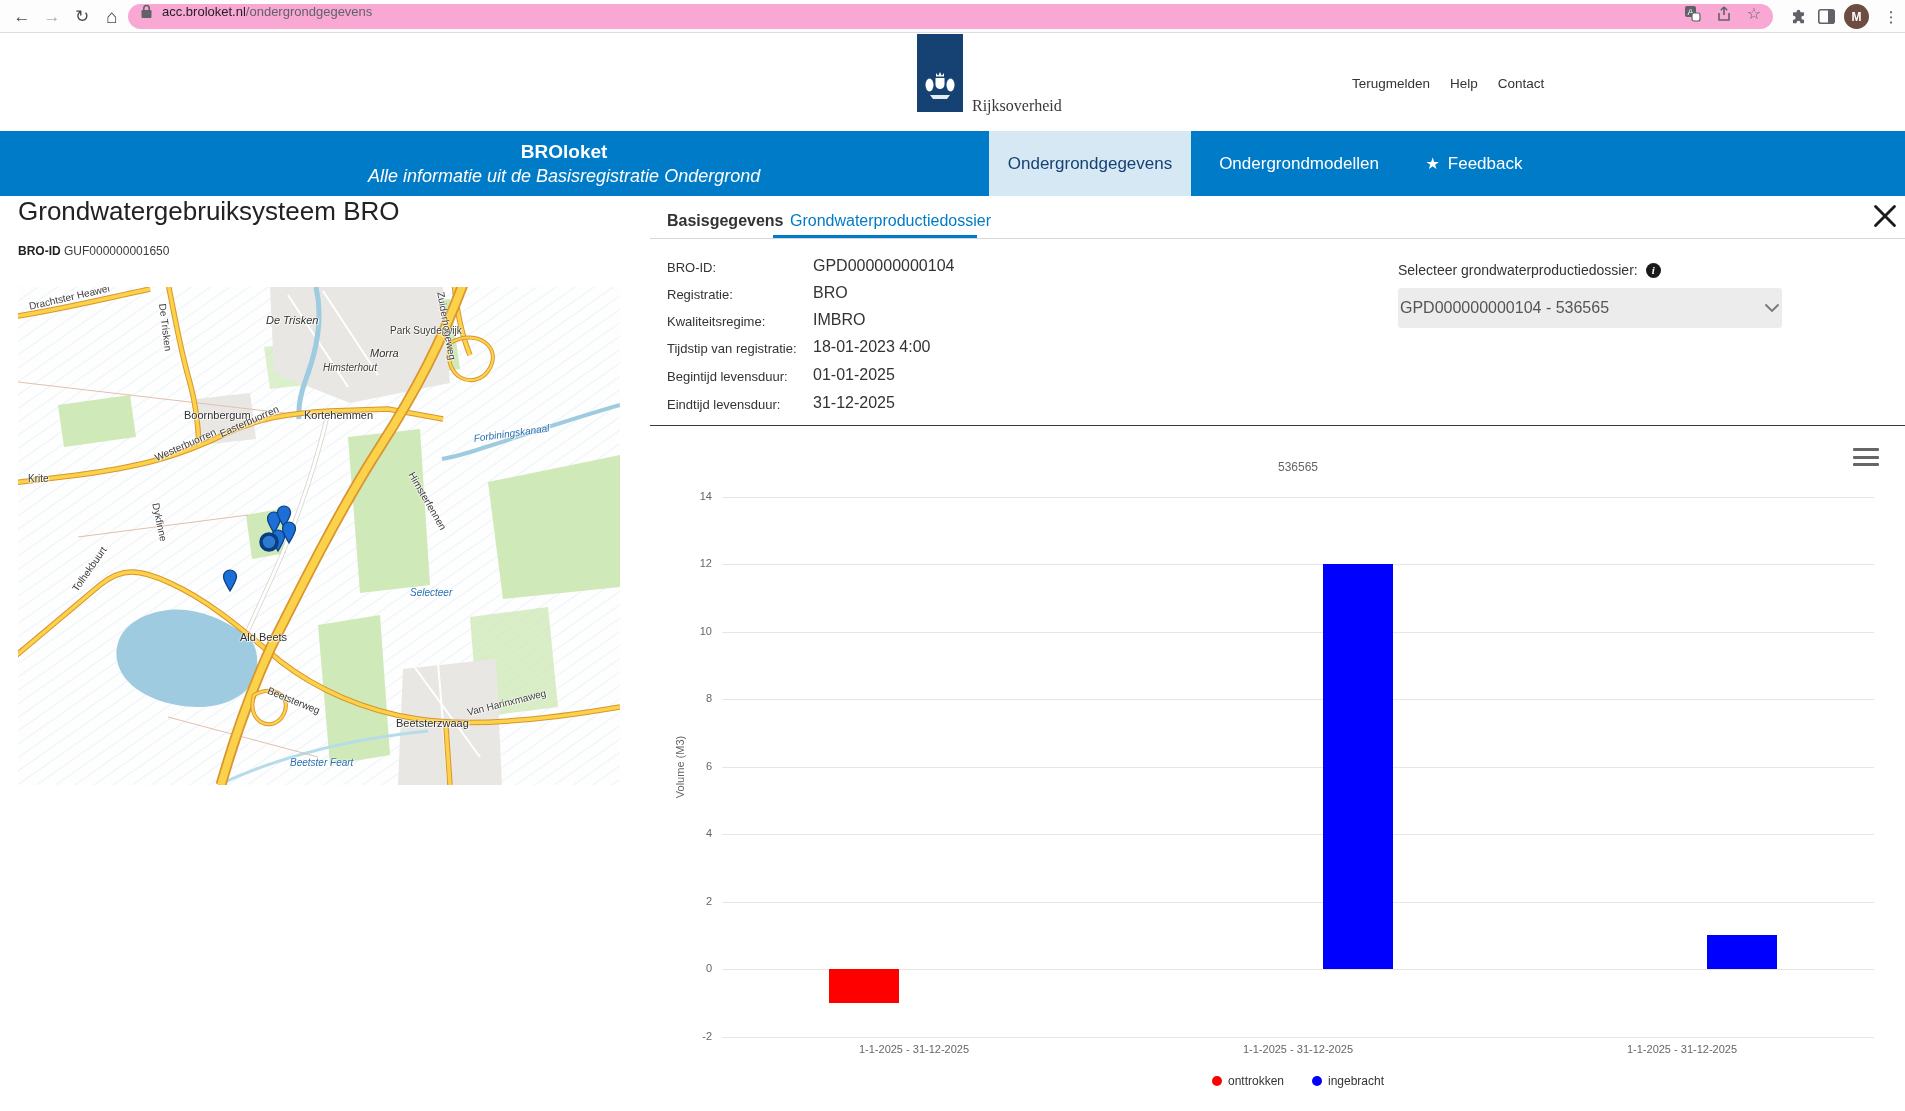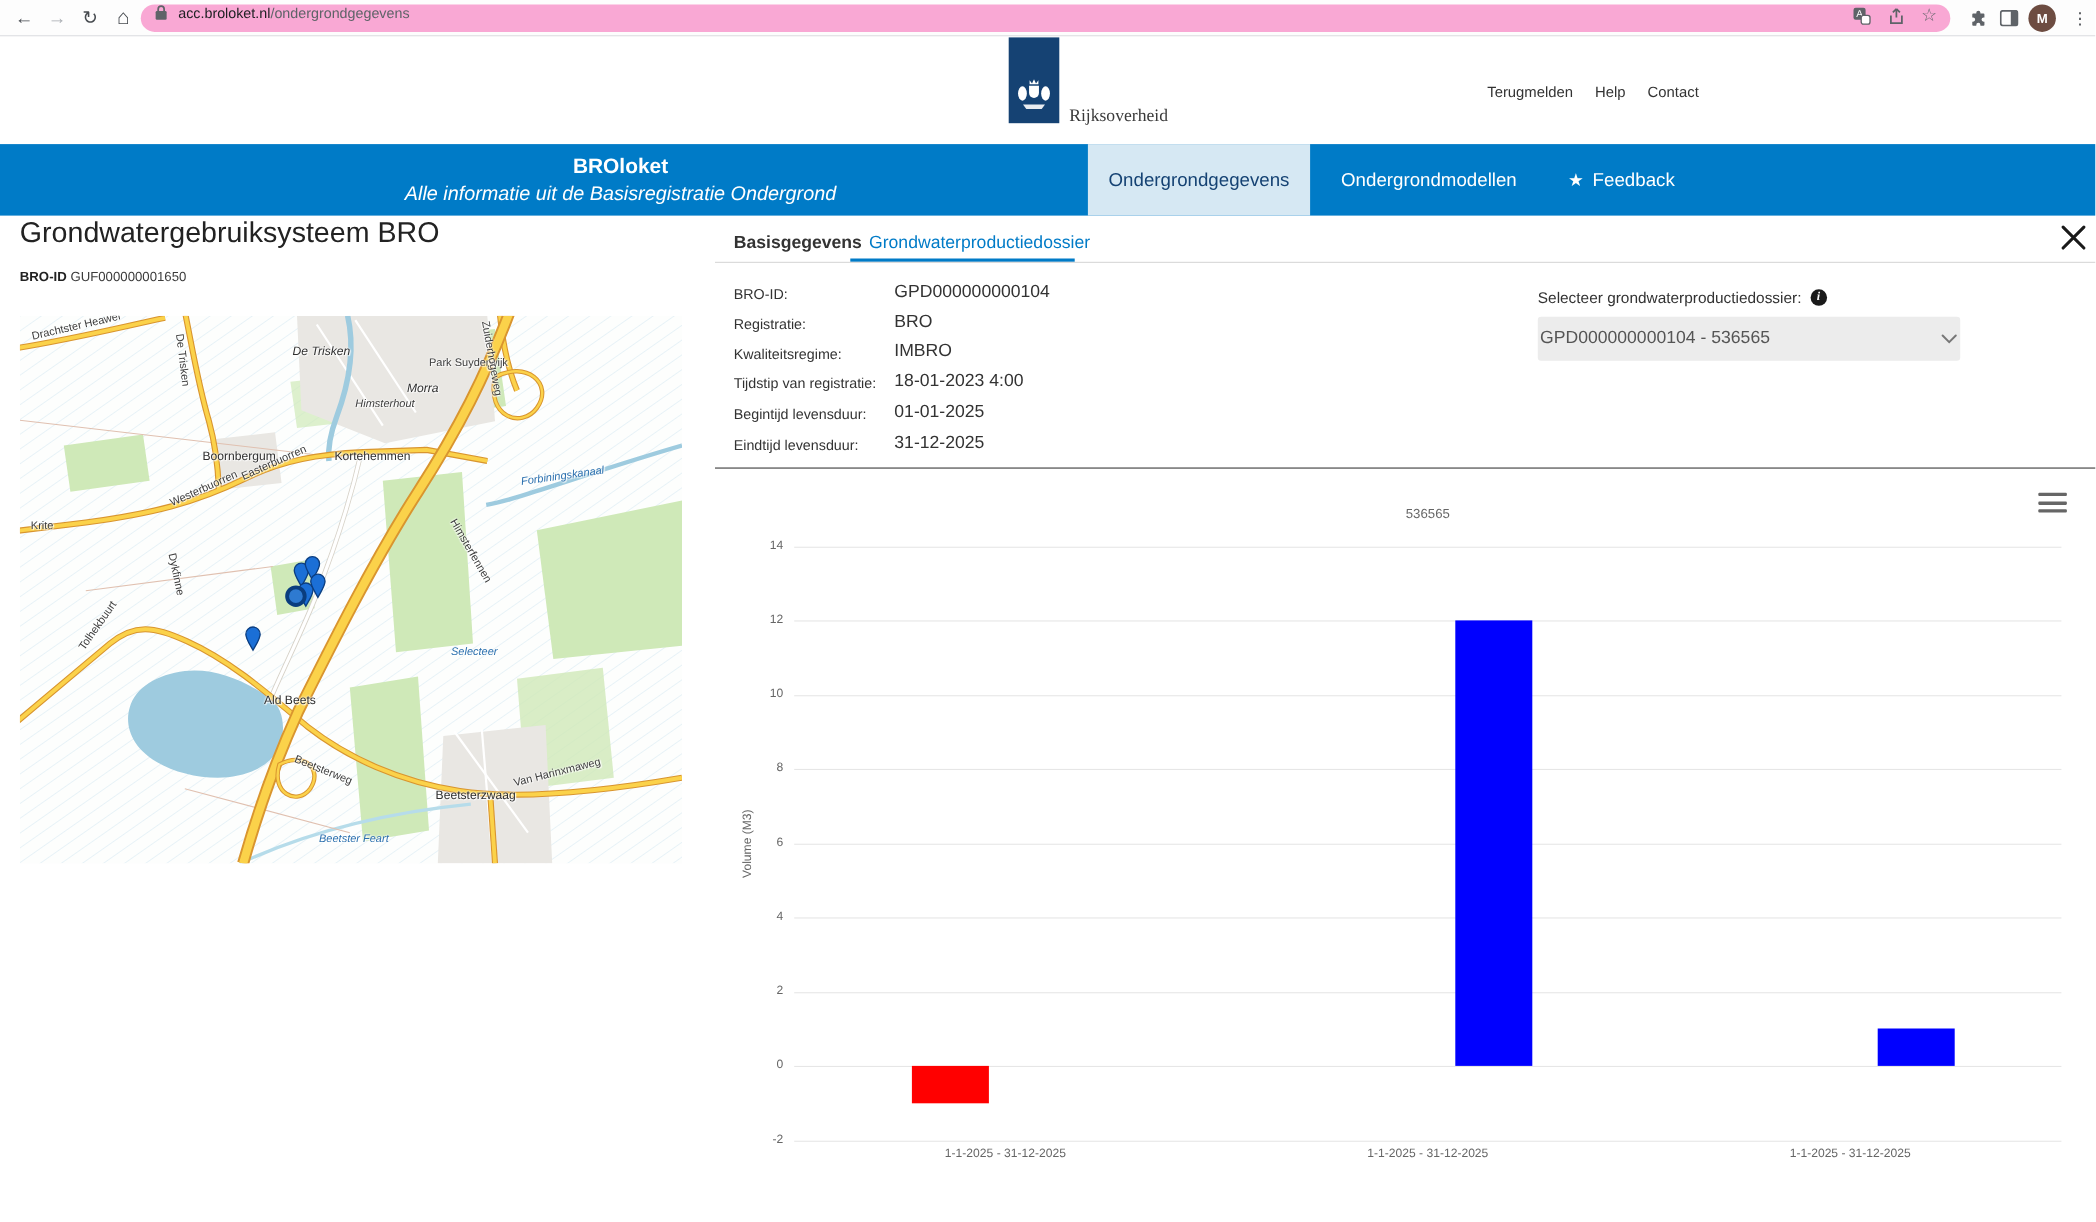--- a/index.html
+++ b/index.html
@@ -345,20 +345,30 @@
     <div class="divider"></div>
 
     <div id="chart-region">
       <div class="ch-sub">536565</div>
       <div class="ch-menu">
           <i></i>
           <i></i>
           <i></i>
         </div>
       <div class="ch-ylabel">Volume (M3)</div>
+      <div id="chart-legend">
+          <div class="lg-item">
+            <span class="lg-dot" style="background: rgb(255, 0, 0);"></span>
+            <span class="lg-txt">onttrokken</span>
+          </div>
+          <div class="lg-item">
+            <span class="lg-dot" style="background: rgb(0, 0, 255);"></span>
+            <span class="lg-txt">ingebracht</span>
+          </div>
+        </div>
     <div class="grid" style="top: 610.5px;"></div>
         <div class="ytick" style="top: 603.5px;">-2</div>
         <div class="grid" style="top: 543px;"></div>
         <div class="ytick" style="top: 536px;">0</div>
         <div class="grid" style="top: 475.5px;"></div>
         <div class="ytick" style="top: 468.5px;">2</div>
         <div class="grid" style="top: 408px;"></div>
         <div class="ytick" style="top: 401px;">4</div>
         <div class="grid" style="top: 340.5px;"></div>
         <div class="ytick" style="top: 333.5px;">6</div>

